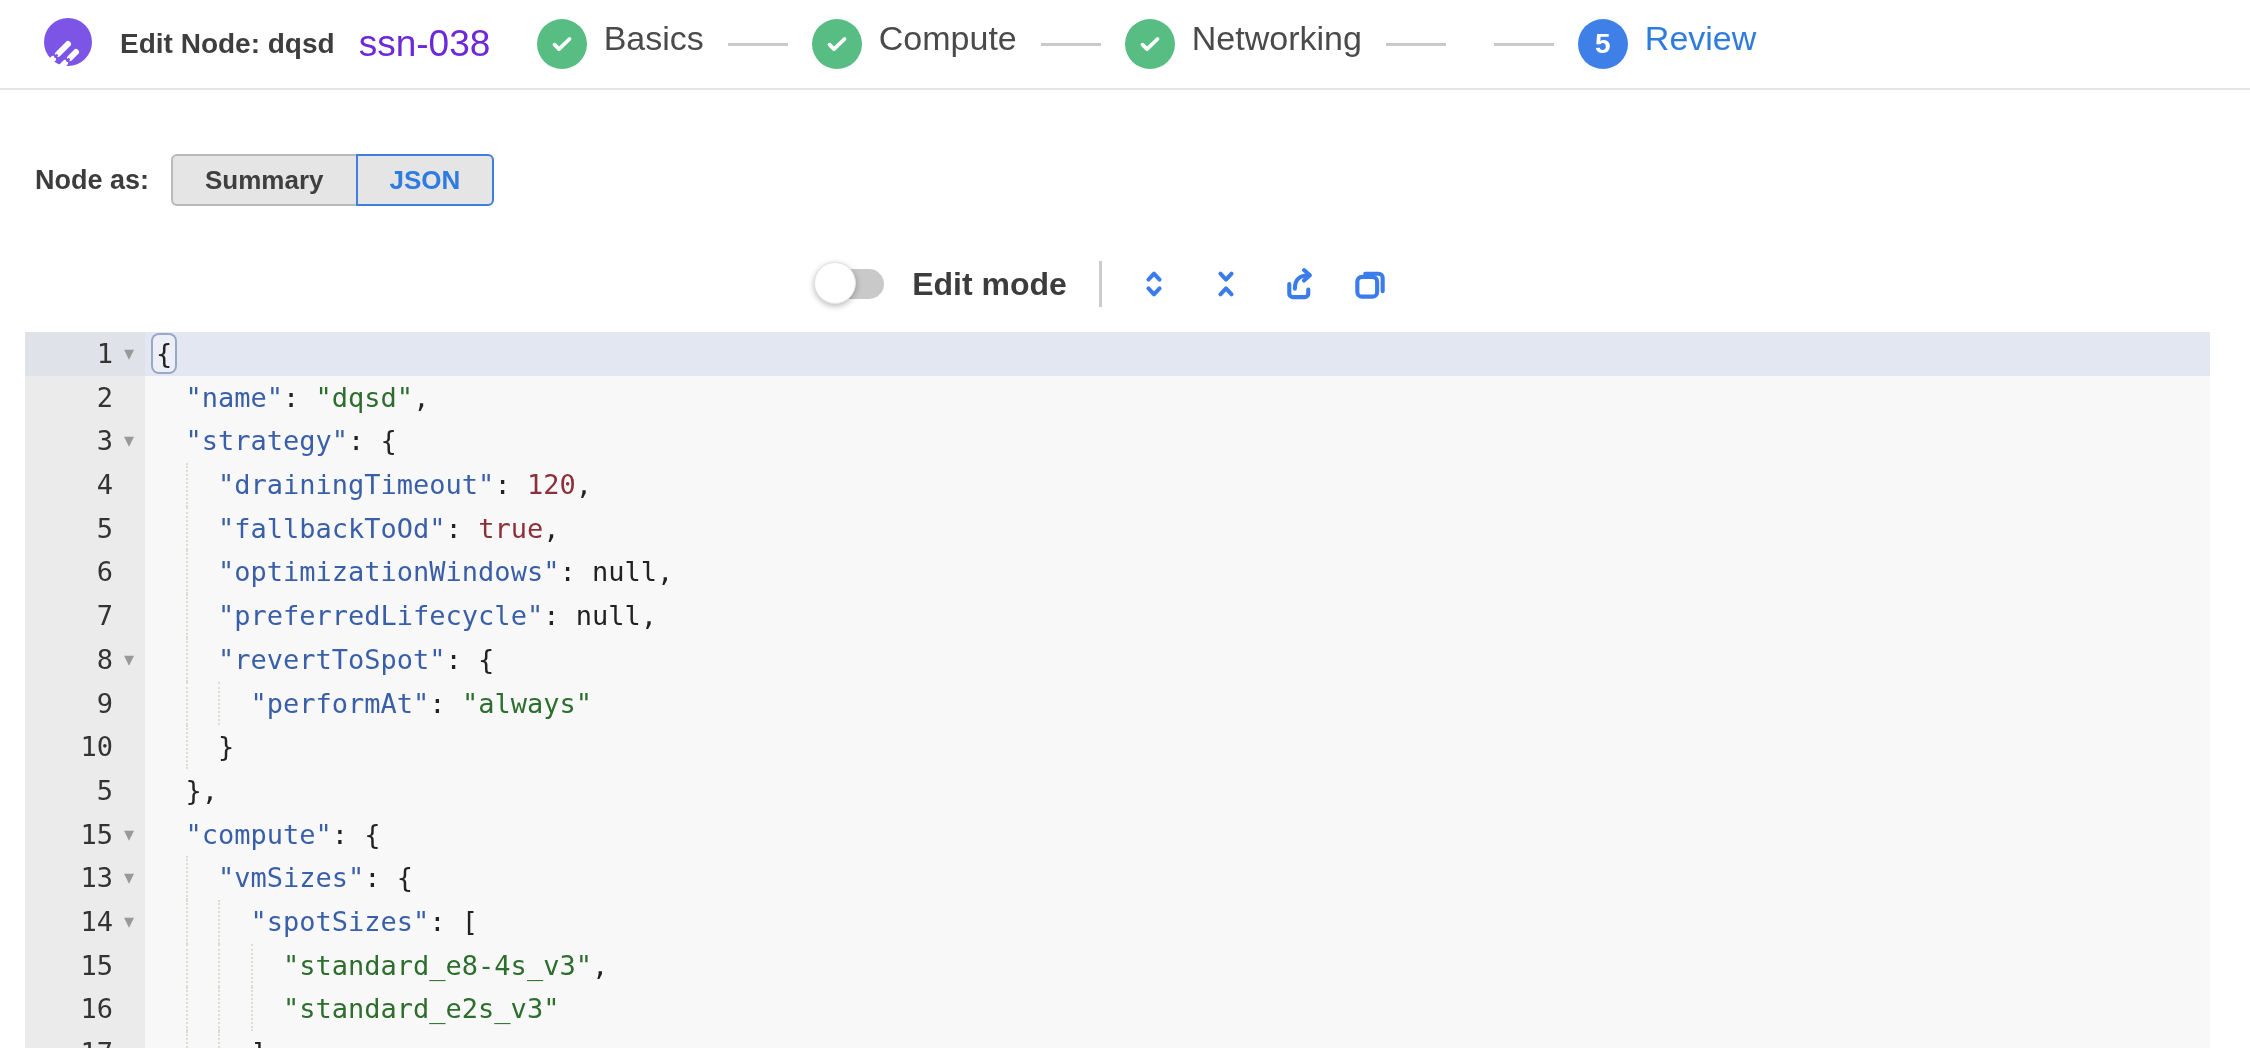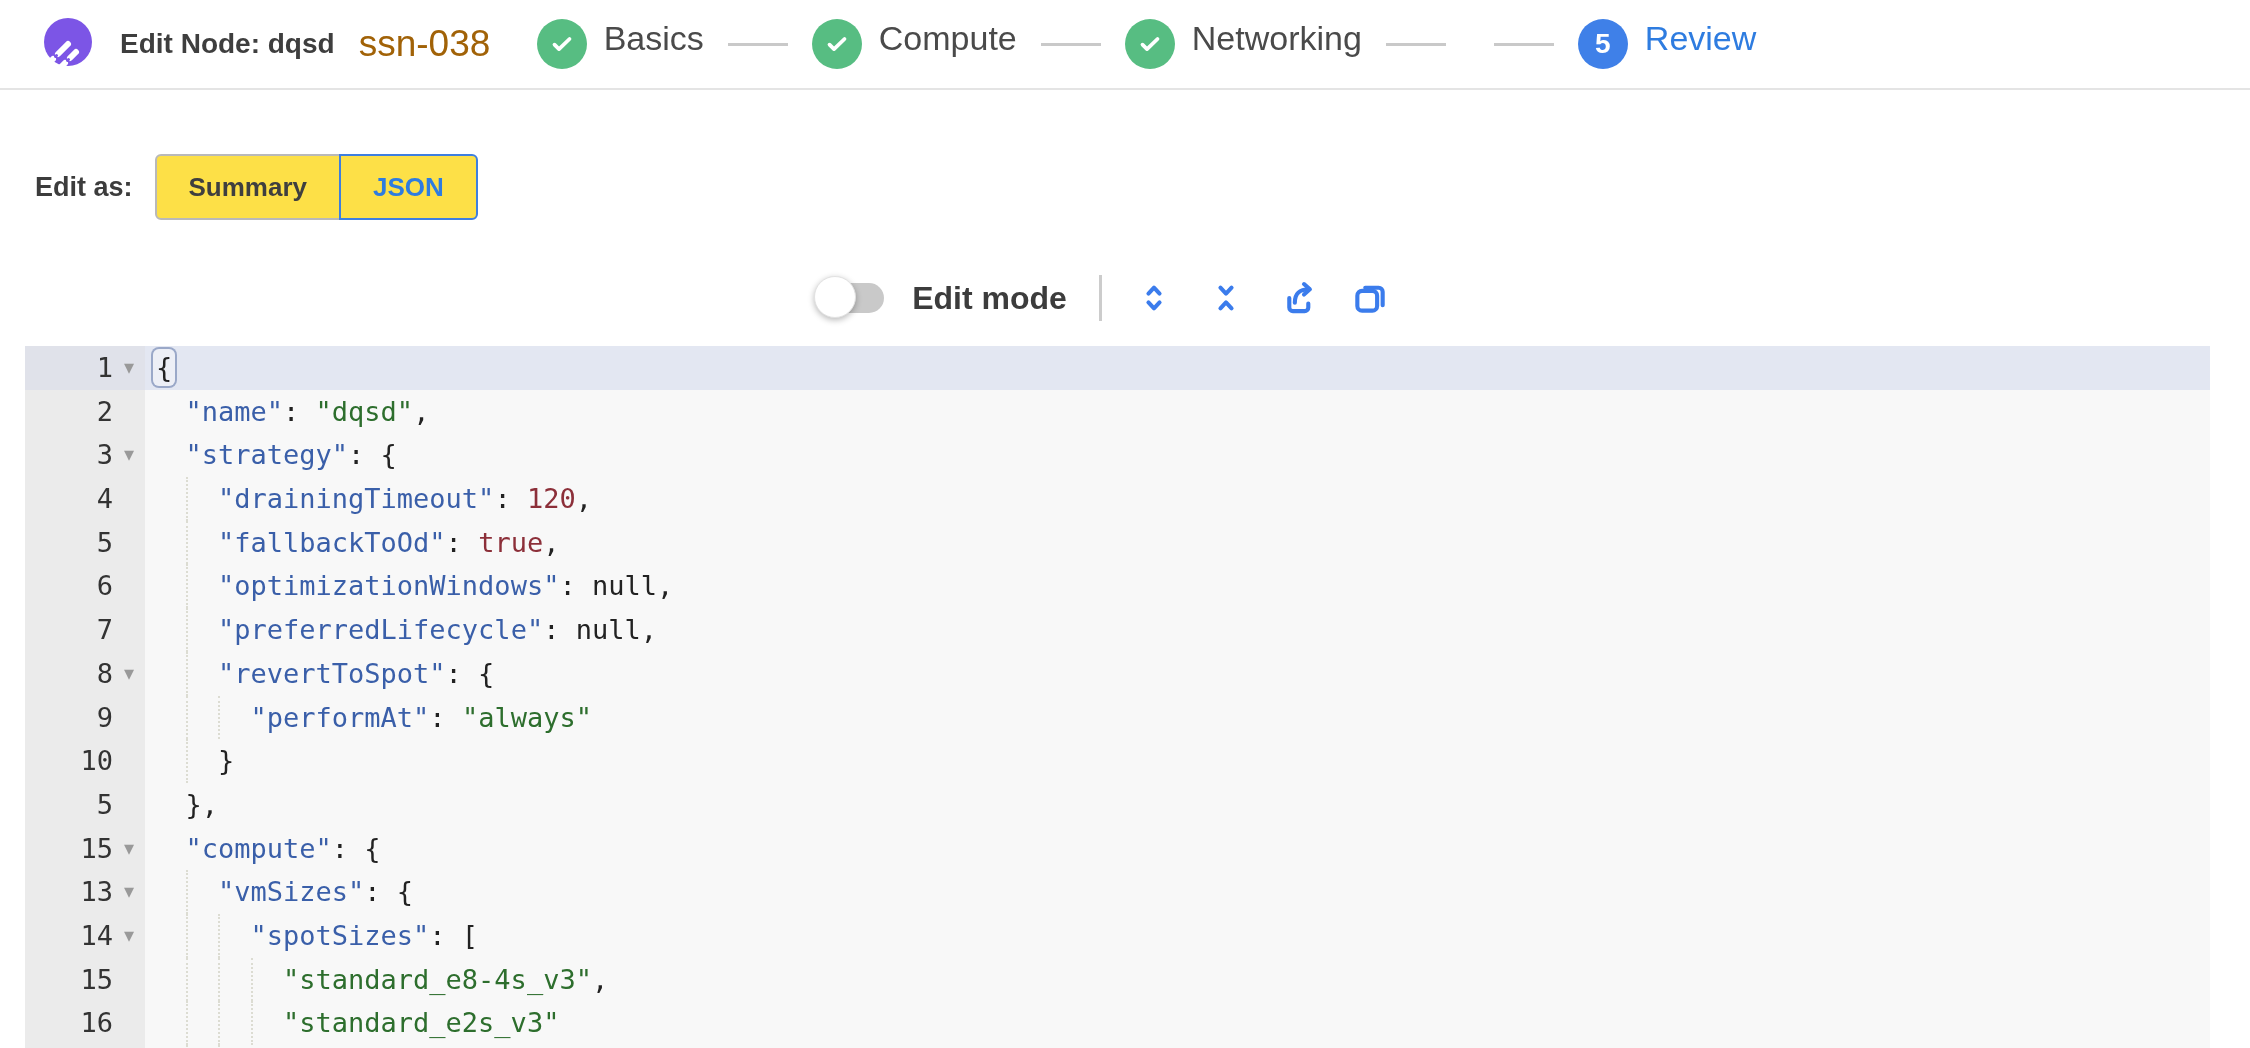--- a/index.html
+++ b/index.html
@@ -11,37 +11,37 @@
   *{box-sizing:border-box}
   html,body{margin:0;padding:0}
   body{width:2250px;height:1048px;background:#fff;overflow:hidden;
        font-family:"Liberation Sans",sans-serif;color:#3e3e3e}
 
   
   .header{height:90px;border-bottom:2px solid #e4e4e4;display:flex;align-items:center;
           padding:0 25px 0 38px}
   .logo{width:56px;height:56px;flex:none}
   .title{font-size:28px;font-weight:bold;color:#3e3e3e;margin-left:26px;white-space:nowrap;flex:none}
-  .subtitle{font-size:37px;color:#a16207;margin-left:24px;width:152px;overflow:hidden;
+  .subtitle{font-size:37px;color:#6d28d9;margin-left:24px;width:152px;overflow:hidden;
             white-space:nowrap;flex:none}
   .stepper{display:flex;align-items:center;margin-left:26px;flex:1;min-width:0}
   .step{display:flex;gap:17px;flex:none;cursor:pointer}
   .step-circle{width:50px;height:50px;border-radius:50%;display:flex;align-items:center;
                justify-content:center;flex:none}
   .step-circle.complete{background:var(--success-green)}
   .step-circle.current{background:var(--step-blue);color:#fff;font-size:28px;font-weight:bold}
   .step-label{font-size:34px;color:#4a4a4a;white-space:nowrap}
   .step-label.current{color:#2e7ce0;font-weight:500}
   .connector{width:60px;height:3px;background:#c9c9c9;margin:0 24px;flex:none}
 
   
   .viewas{display:flex;align-items:center;margin:64px 0 0 35px}
   .viewas-label{font-size:27px;font-weight:bold;color:#3c3c3c;margin-right:22px}
   .btn-group{display:flex}
-  .vbtn{height:66px;padding:0 32px;font-size:26px;font-weight:bold;background:#fde047;
+  .vbtn{height:52px;padding:0 32px;font-size:26px;font-weight:bold;background:#e5e5e5;
         border:2px solid #b9b9b9;color:#3f3f3f;display:flex;align-items:center;cursor:pointer;
         font-family:inherit}
   .vbtn.first{border-radius:6px 0 0 6px}
   .vbtn.selected{border-color:#3e7fe0;color:#2e7ce0;border-radius:0 6px 6px 0;margin-left:-2px;
         position:relative;z-index:1}
 
   
   .toolbar{display:flex;align-items:center;justify-content:center;margin:52px 42px 0 0;
            gap:32px;height:52px}
   .toggle{width:66px;height:30px;border-radius:16px;background:#c9c9c9;position:relative;
@@ -124,21 +124,21 @@
     <div class="connector"></div>
     <div class="connector"></div>
     <div class="step">
       <span class="step-circle current">5</span>
       <span class="step-label current">Review</span>
     </div>
   </div>
 </div>
 
 <div class="viewas">
-  <span class="viewas-label">Edit as:</span>
+  <span class="viewas-label">Node as:</span>
   <div class="btn-group">
     <button class="vbtn first">Summary</button>
     <button class="vbtn selected">JSON</button>
   </div>
 </div>
 
 <div class="toolbar">
   <div class="toggle">
     <div class="knob"></div>
   </div>

